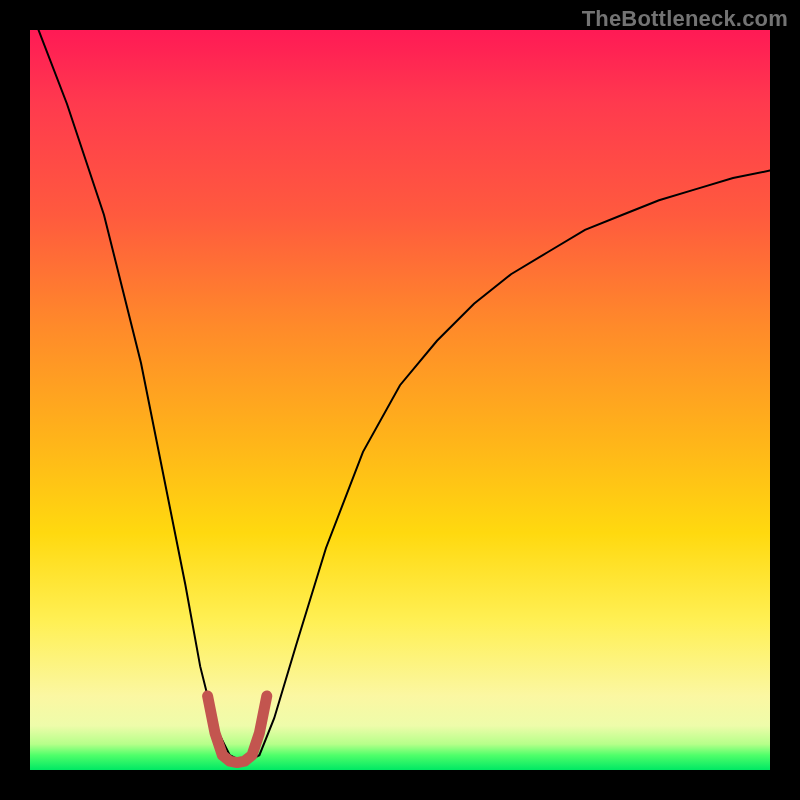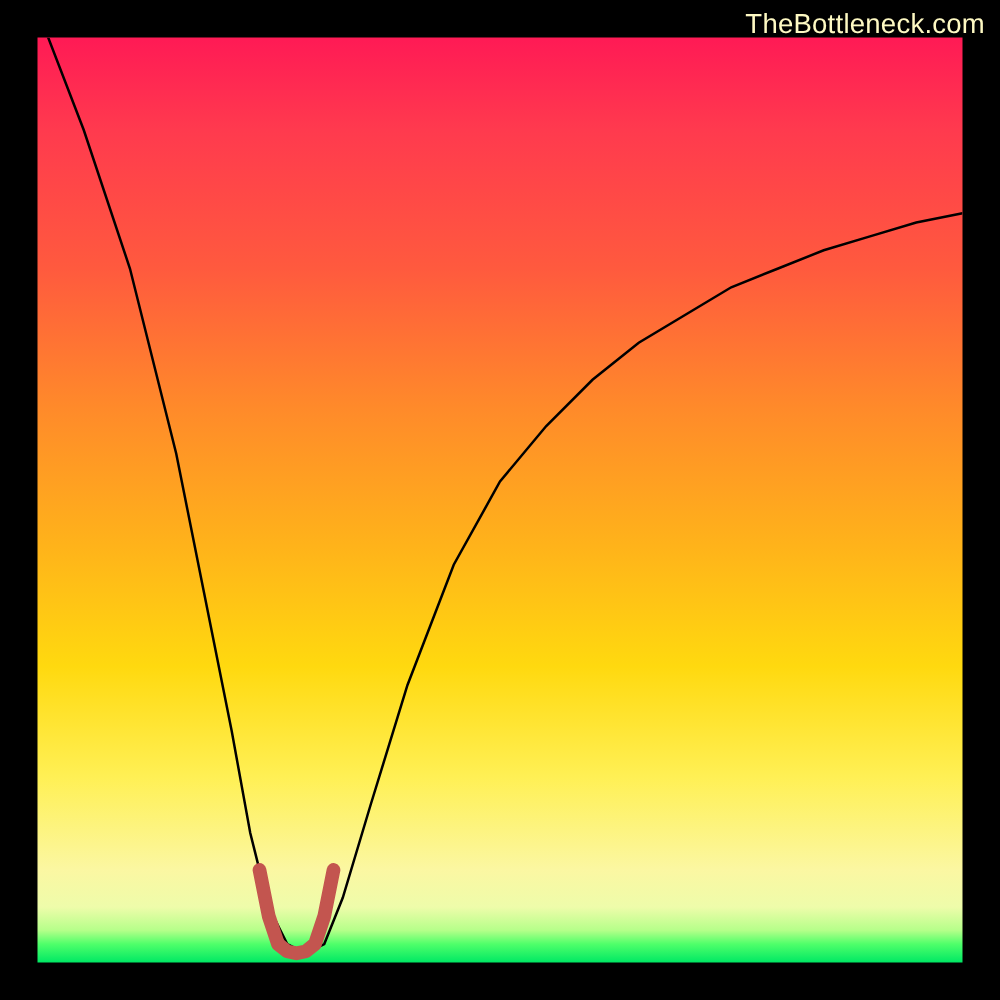--- a/index.html
+++ b/index.html
@@ -32,23 +32,23 @@
       #eefcaa 94%,
       #b6ff8a 96.5%,
       #4fff6a 98%,
       #00e864 100%
     );
   }
   .watermark {
     position: absolute;
     top: 6px;
     right: 12px;
-    color: #fef9c3;
+    color: #737373;
     font-size: 22px;
-    font-weight: 400;
+    font-weight: 700;
     letter-spacing: 0.2px;
     user-select: none;
   }
   svg.curve {
     position: absolute;
     left: 0;
     top: 0;
     width: 740px;
     height: 740px;
   }

